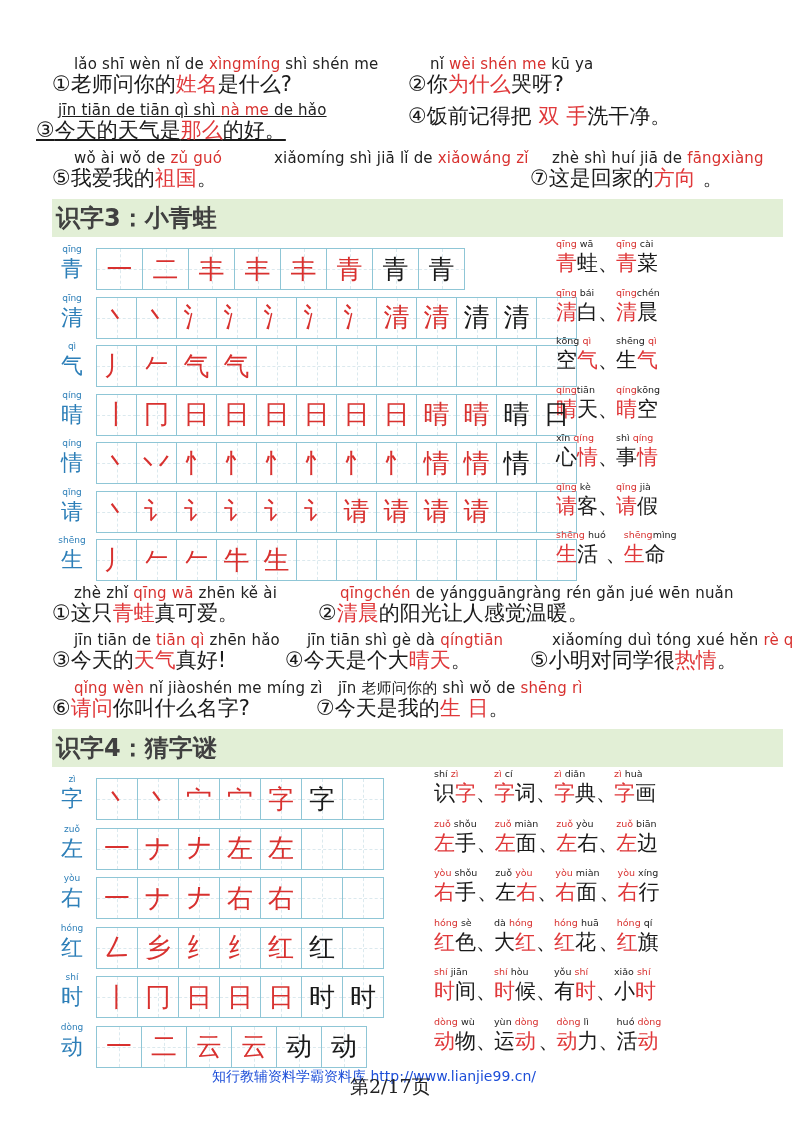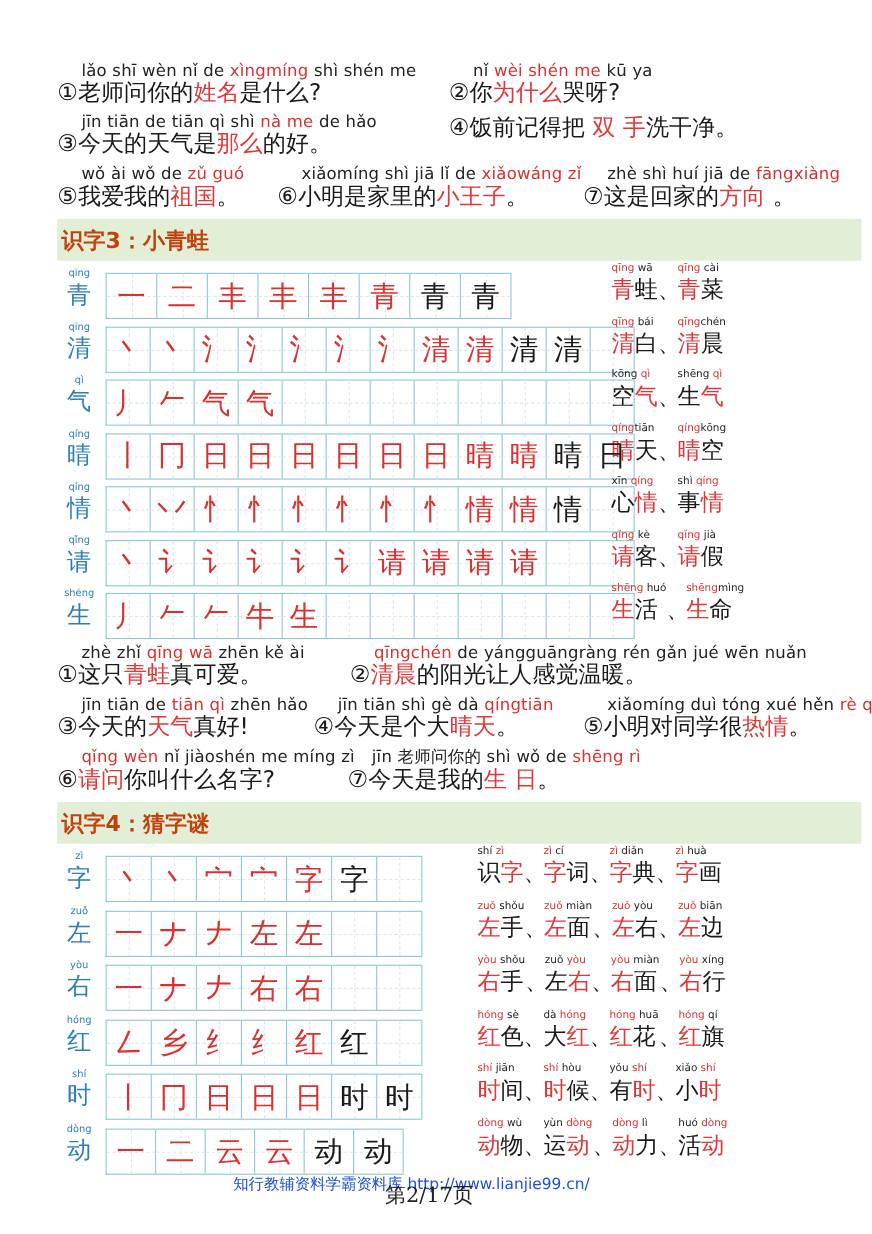--- a/index.html
+++ b/index.html
@@ -5,21 +5,21 @@
   * { box-sizing: border-box; margin: 0; padding: 0; }
   html, body { width: 793px; height: 1122px; background: #ffffff; overflow: hidden; }
   body { position: relative; font-family: "DejaVu Sans", sans-serif; color: #1a1a1a; }
   .sent { position: absolute; top: 0; white-space: nowrap; }
   .py-line { height: 14px; font-size: 15px; line-height: 14px; color: #222; letter-spacing: 0.2px; }
   .py-line .r, .py .r { color: #d8312f; }
   .hz-line { font-size: 21px; line-height: 26px; color: #1a1a1a; }
   .hz-line .r { color: #e0383a; }
 
   .section-bar { position: absolute; left: 52px; width: 731px; height: 38px; background: #e2efd6; }
-  .section-bar span { position: absolute; left: 4px; top: 3px; font-size: 20px; font-weight: bold; color: #c2410c; line-height: 32px; }
+  .section-bar span { position: absolute; left: 4px; top: 3px; font-size: 24px; font-weight: bold; color: #404040; line-height: 32px; }
 
   .char-row { position: absolute; left: 52px; height: 46px; }
   .char-label { position: absolute; left: 0; top: 0; width: 40px; text-align: center; }
   .char-label .py { font-size: 9px; color: #2d7fb8; line-height: 11px; height: 11px; }
   .char-label .hz { font-size: 22px; color: #2d7fb8; line-height: 28px; }
   .grid { position: absolute; top: 4px; display: flex; border-top: 1px solid #8fc6d6; border-bottom: 1px solid #8fc6d6; border-left: 1px solid #8fc6d6; height: 42px; }
   .cell { position: relative; height: 40px; border-right: 1px solid #8fc6d6; display: flex; align-items: center; justify-content: center; font-size: 26px; font-family: "DejaVu Serif", serif; color: #1a1a1a; }
   .cell::before { content: ""; position: absolute; left: 50%; top: 0; bottom: 0; border-left: 1px dashed #dbe9ee; }
   .cell::after { content: ""; position: absolute; top: 50%; left: 0; right: 0; border-top: 1px dashed #dbe9ee; }
   .cell span { position: relative; z-index: 1; }
@@ -41,34 +41,33 @@
 
 <div id="top-sentences">
     <div class="sent" style="left: 52px; top: 57px;">
       <div class="py-line" style="padding-left: 22px;"><span>lǎo shī wèn nǐ de </span><span class="r">xìngmíng</span><span> shì shén me</span></div>
       <div class="hz-line"><span>①</span><span>老师问你的</span><span class="r">姓名</span><span>是什么?</span></div>
     </div>
     <div class="sent" style="left: 408px; top: 57px;">
       <div class="py-line" style="padding-left: 22px;"><span>nǐ </span><span class="r">wèi shén me</span><span>  kū  ya</span></div>
       <div class="hz-line"><span>②</span><span>你</span><span class="r">为什么</span><span>哭呀?</span></div>
     </div>
-    <div class="sent" style="left: 52px; top: 103px;">
+    <div class="sent" style="left: 36px; top: 103px; text-decoration: underline;">
       <div class="py-line" style="padding-left: 22px;"><span>jīn tiān de tiān qì shì </span><span class="r">nà  me</span><span>  de hǎo</span></div>
       <div class="hz-line"><span>③</span><span>今天的天气是</span><span class="r">那么</span><span>的好。</span></div>
     </div>
     <div class="sent" style="left: 408px; top: 103px;">
       <div class="hz-line"><span>④</span><span>饭前记得把 </span><span class="r">双 手</span><span>洗干净。</span></div>
     </div>
     <div class="sent" style="left: 52px; top: 151px;">
       <div class="py-line" style="padding-left: 22px;"><span>wǒ  ài  wǒ  de </span><span class="r">zǔ guó</span></div>
       <div class="hz-line"><span>⑤</span><span>我爱我的</span><span class="r">祖国</span><span>。</span></div>
     </div>
     <div class="sent" style="left: 252px; top: 151px;">
       <div class="py-line" style="padding-left: 22px;"><span>xiǎomíng shì jiā lǐ  de </span><span class="r">xiǎowáng zǐ</span></div>
-      <div class="hz-line"><span>⑥</span><span>小明是家里的</span><span class="r">小王子</span><span>。</span></div>
     </div>
     <div class="sent" style="left: 530px; top: 151px;">
       <div class="py-line" style="padding-left: 22px;"><span>zhè shì huí jiā de </span><span class="r">fāngxiàng</span></div>
       <div class="hz-line"><span>⑦</span><span>这是回家的</span><span class="r">方向</span><span> 。</span></div>
     </div>
   </div>
 
 <div class="section-bar" style="top:199px;">
   <span>识字3：小青蛙</span>
 </div>

